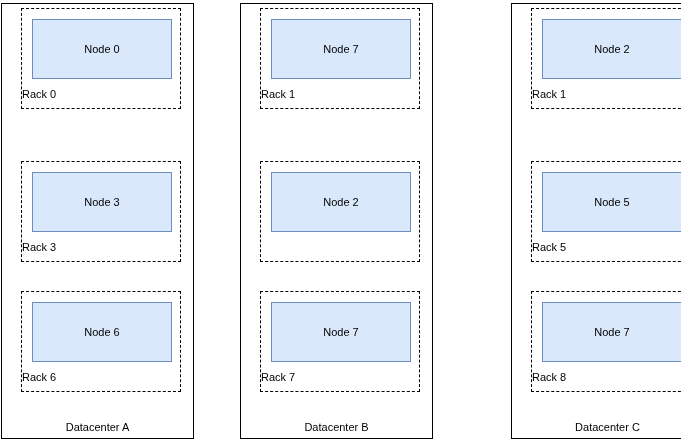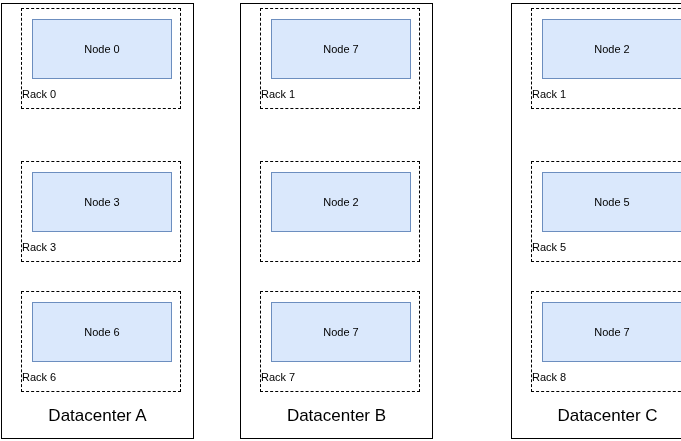--- a/index.html
+++ b/index.html
@@ -31,23 +31,23 @@
     width: 193px;
   }
   #dc-0 { left: 1px; }
   #dc-1 { left: 240px; }
   #dc-2 { left: 479px; margin-left: 32px; }
 
   .datacenter-label {
     position: absolute;
     left: 0;
     right: 0;
-    bottom: 16px;
+    bottom: 4px;
     text-align: center;
-    font-size: 17px;
+    font-size: 11px;
     line-height: 13px;
     color: #000000;
     white-space: nowrap;
   }
 
   
   .rack {
     position: absolute;
     box-sizing: border-box;
     border: 1px dashed #000000;

